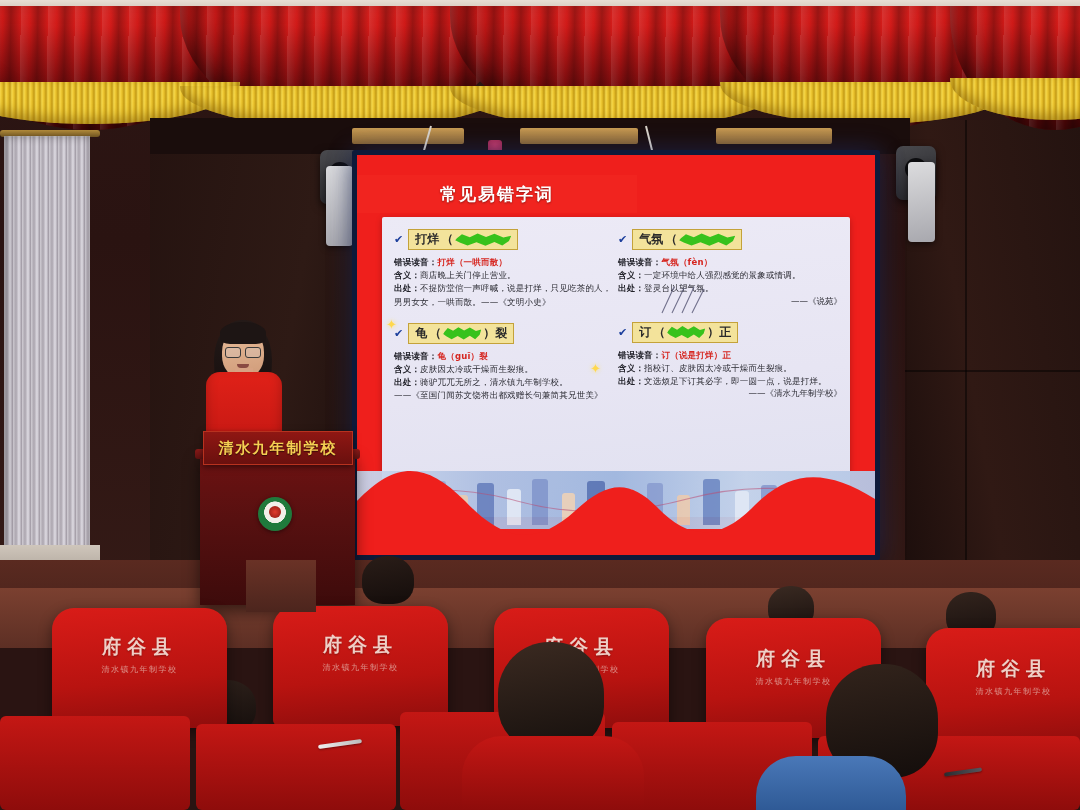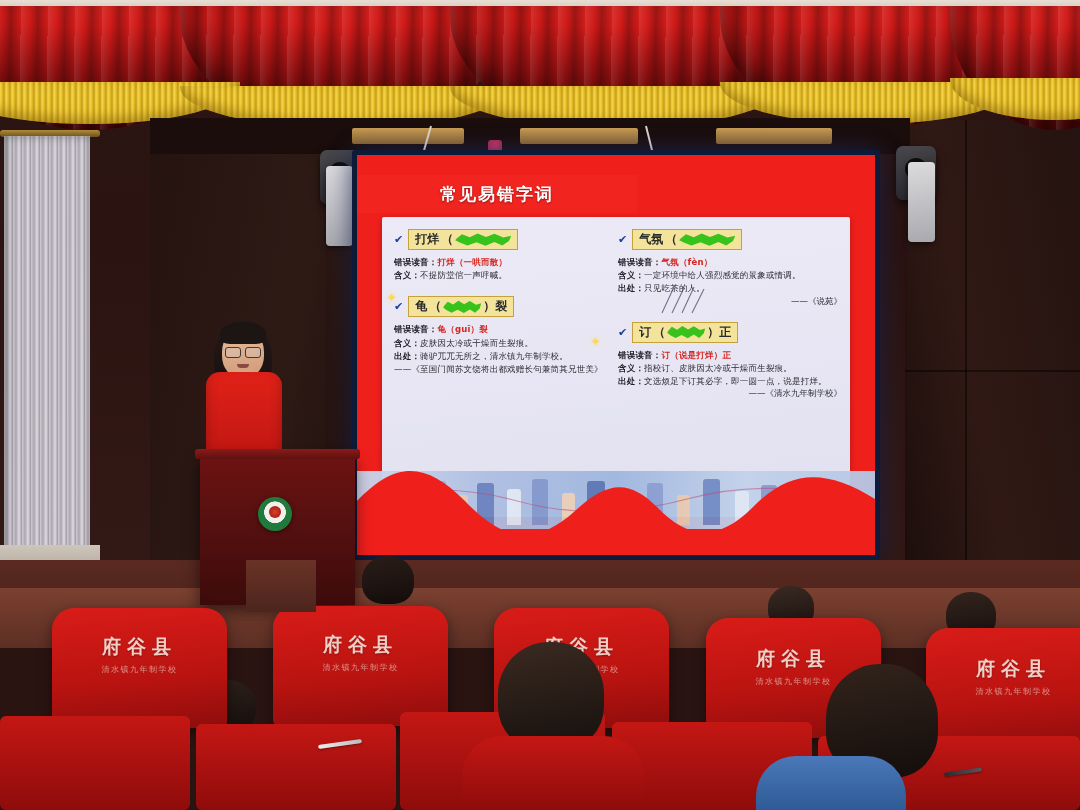--- a/index.html
+++ b/index.html
@@ -243,21 +243,24 @@
               <span class="kw-box">
                 <span class="kw-char">打烊</span>
                 <span class="kw-char">（</span>
                 <span class="redact"></span>
               </span>
             </div>
             <div class="line">
               <span class="lbl">错误读音：</span><span class="redt">打烊</span><span class="redt">（一哄而散）</span>
             </div>
             <div class="line">
-              <span class="lbl">含义：</span><span>不提防堂倌一声呼喊。</span>
+              <span class="lbl">含义：</span><span>商店晚上关门停止营业。</span>
+            </div>
+            <div class="line">
+              <span class="lbl">出处：</span><span>不提防堂倌一声呼喊，说是打烊，只见吃茶的人，男男女女，一哄而散。</span><span>——《文明小史》</span>
             </div>
           </div>
 
           <div class="entry" style="position:relative;">
             <span class="sparkle" style="left:-8px;top:-6px;">✦</span>
             <div class="hdr">
               <span class="tick">✔</span>
               <span class="kw-box">
                 <span class="kw-char">龟</span>
                 <span class="kw-char">（</span>
@@ -291,21 +294,21 @@
                 <span class="redact"></span>
               </span>
             </div>
             <div class="line">
               <span class="lbl">错误读音：</span><span class="redt">气氛</span><span class="redt">（fèn）</span>
             </div>
             <div class="line">
               <span class="lbl">含义：</span><span>一定环境中给人强烈感觉的景象或情调。</span>
             </div>
             <div class="line">
-              <span class="lbl">出处：</span><span>只见吃茶的人。</span>
+              <span class="lbl">出处：</span><span>登灵台以望气氛。</span>
             </div>
             <div class="src">——《说苑》</div>
             <svg class="scribble" style="left:40px;top:54px;" width="60" height="34">
               <path d="M4 30 L16 4 M14 30 L26 5 M24 30 L36 4 M34 30 L46 6" stroke="#4a4a6a" stroke-width="1.1" fill="none" opacity=".75"></path>
             </svg>
           </div>
 
           <div class="entry" style="margin-top:8px;">
             <div class="hdr">
               <span class="tick">✔</span>
@@ -379,20 +382,23 @@
     <div class="vest"></div>
     <div class="skirt"></div>
     <div class="leg" style="left:28px;"></div>
     <div class="leg" style="left:58px;"></div>
     <div class="mic"></div>
   </div>
 
   <div class="podium"></div>
   <div class="podium-top"></div>
   <div class="emblem"></div>
+  <div class="banner">
+    <span>清水九年制学校</span>
+  </div>
 
   <div class="head2" style="left:362px;top:556px;width:52px;height:48px;"></div>
   <div class="head2" style="left:768px;top:586px;width:46px;height:42px;background:linear-gradient(170deg,#3a2a22,#1b120f);"></div>
   <div class="head2" style="left:946px;top:592px;width:50px;height:46px;background:linear-gradient(170deg,#33241d,#18100e);"></div>
   <div class="head2" style="left:198px;top:680px;width:58px;height:52px;background:linear-gradient(170deg,#2e211b,#150e0c);"></div>
 
   <div class="seat" style="left:52px;top:608px;width:175px;height:120px;">
     <div class="t1" style="top:26px;">府谷县</div>
     <div class="t2" style="top:56px;">清水镇九年制学校</div>
   </div>

